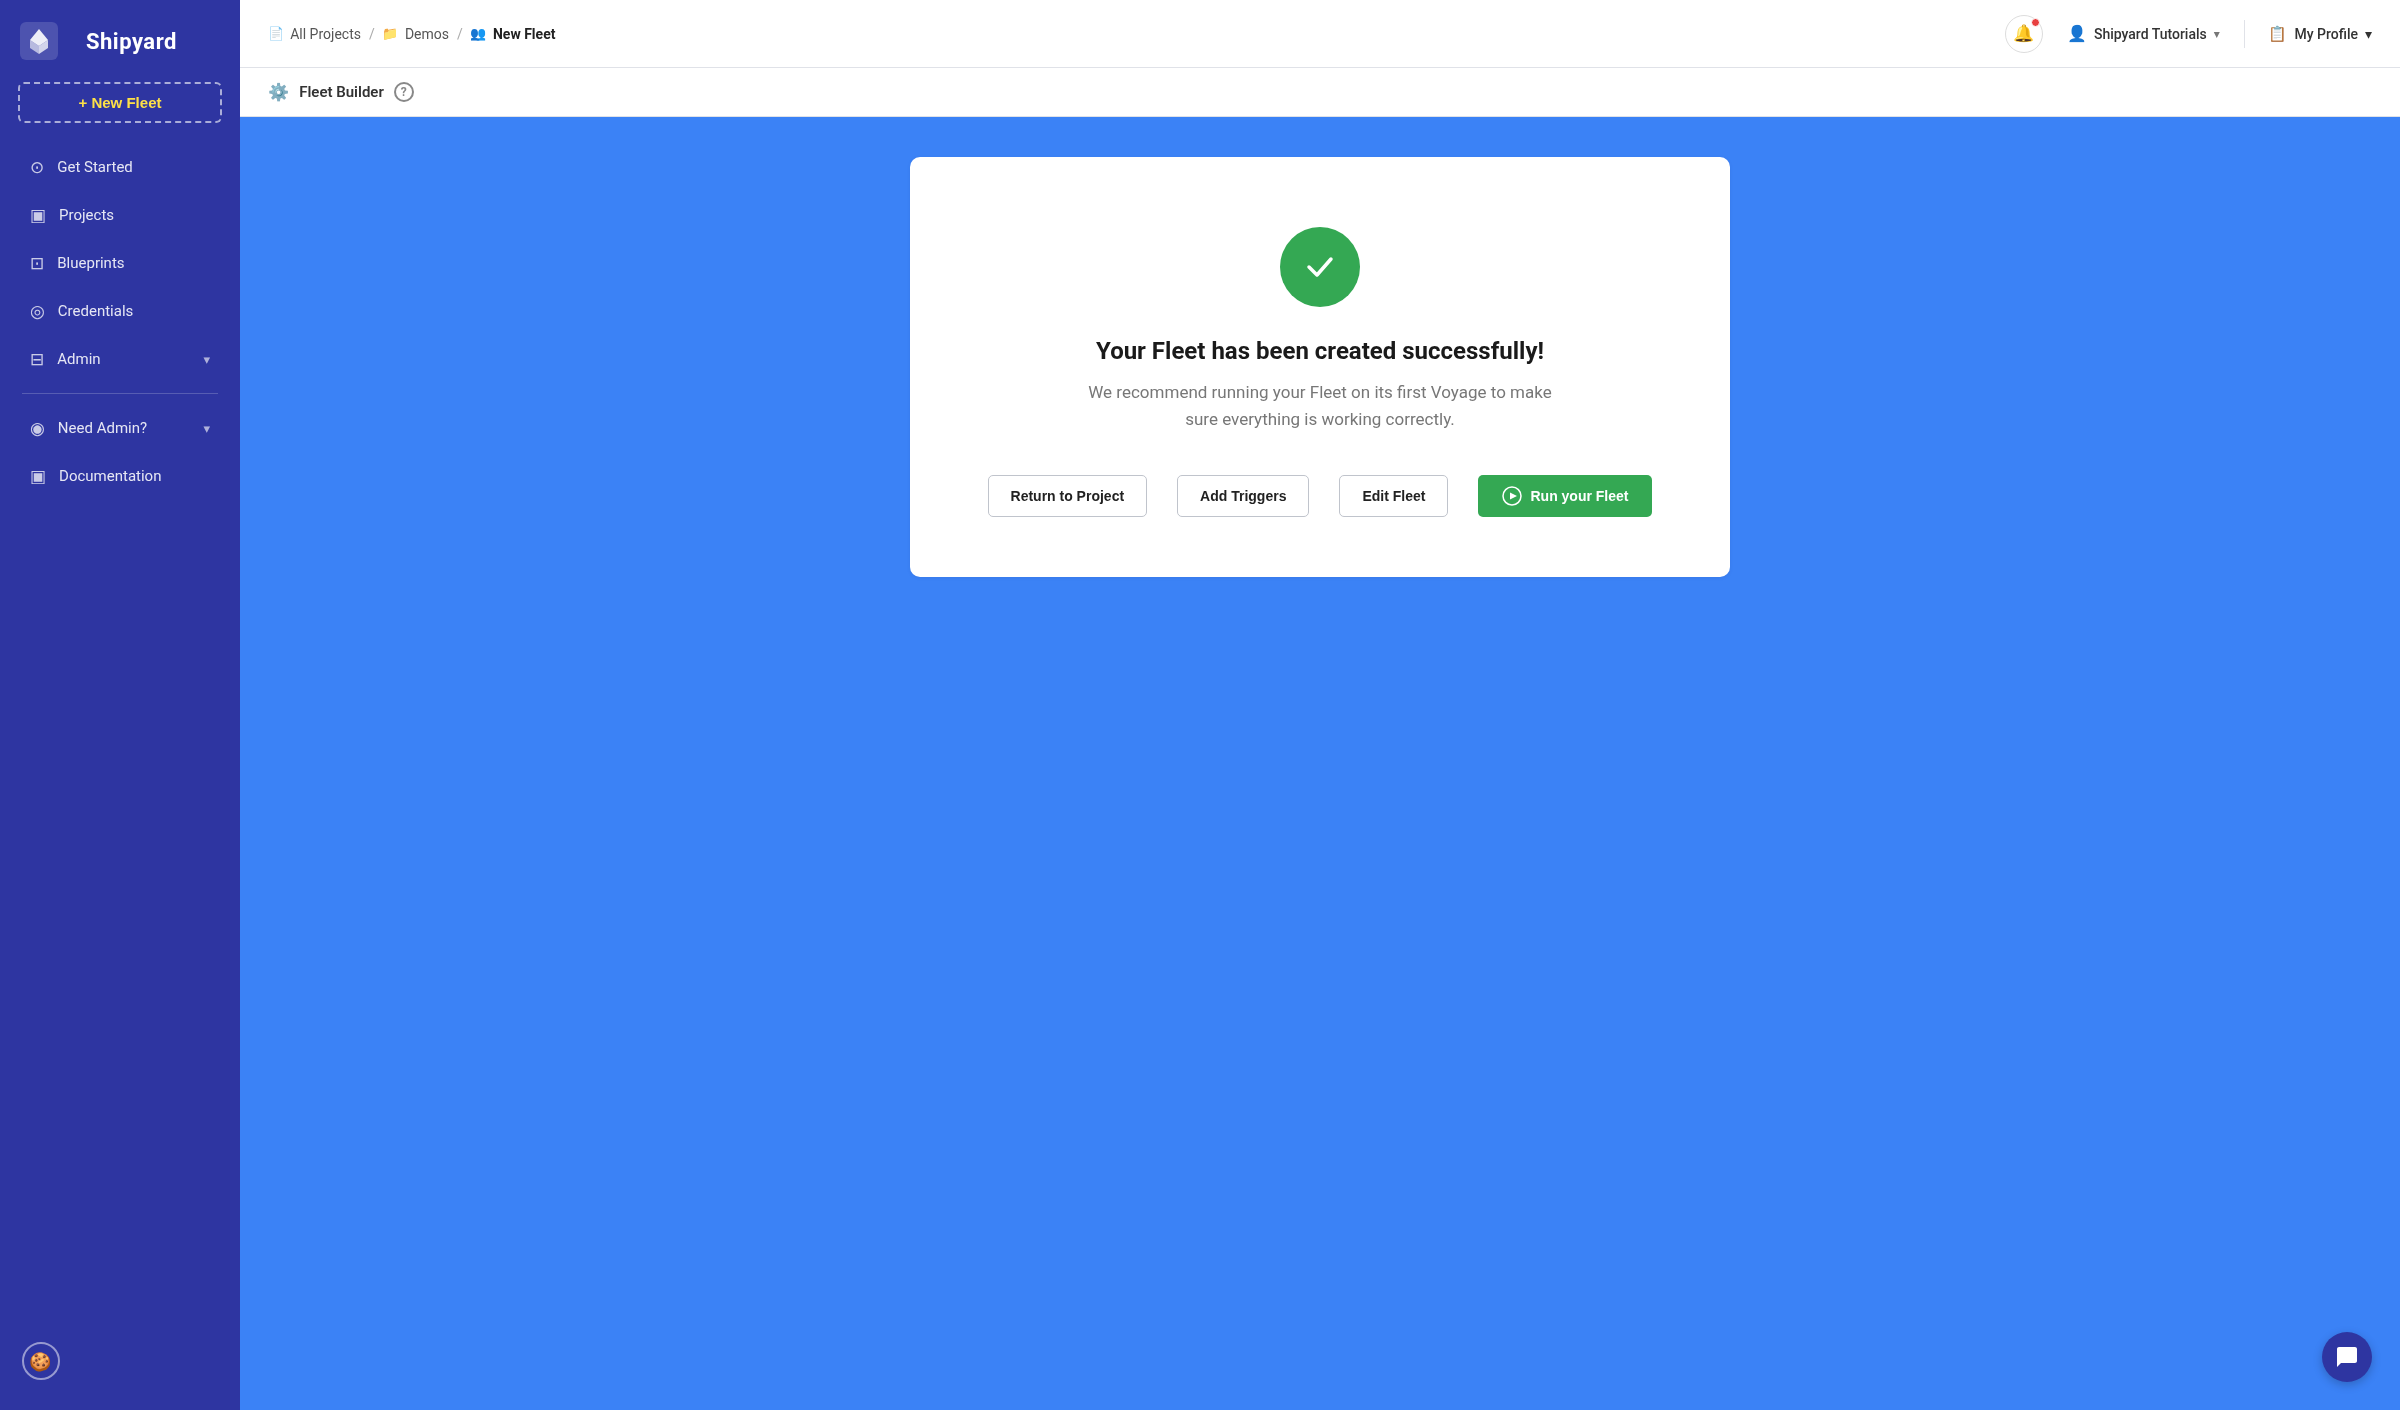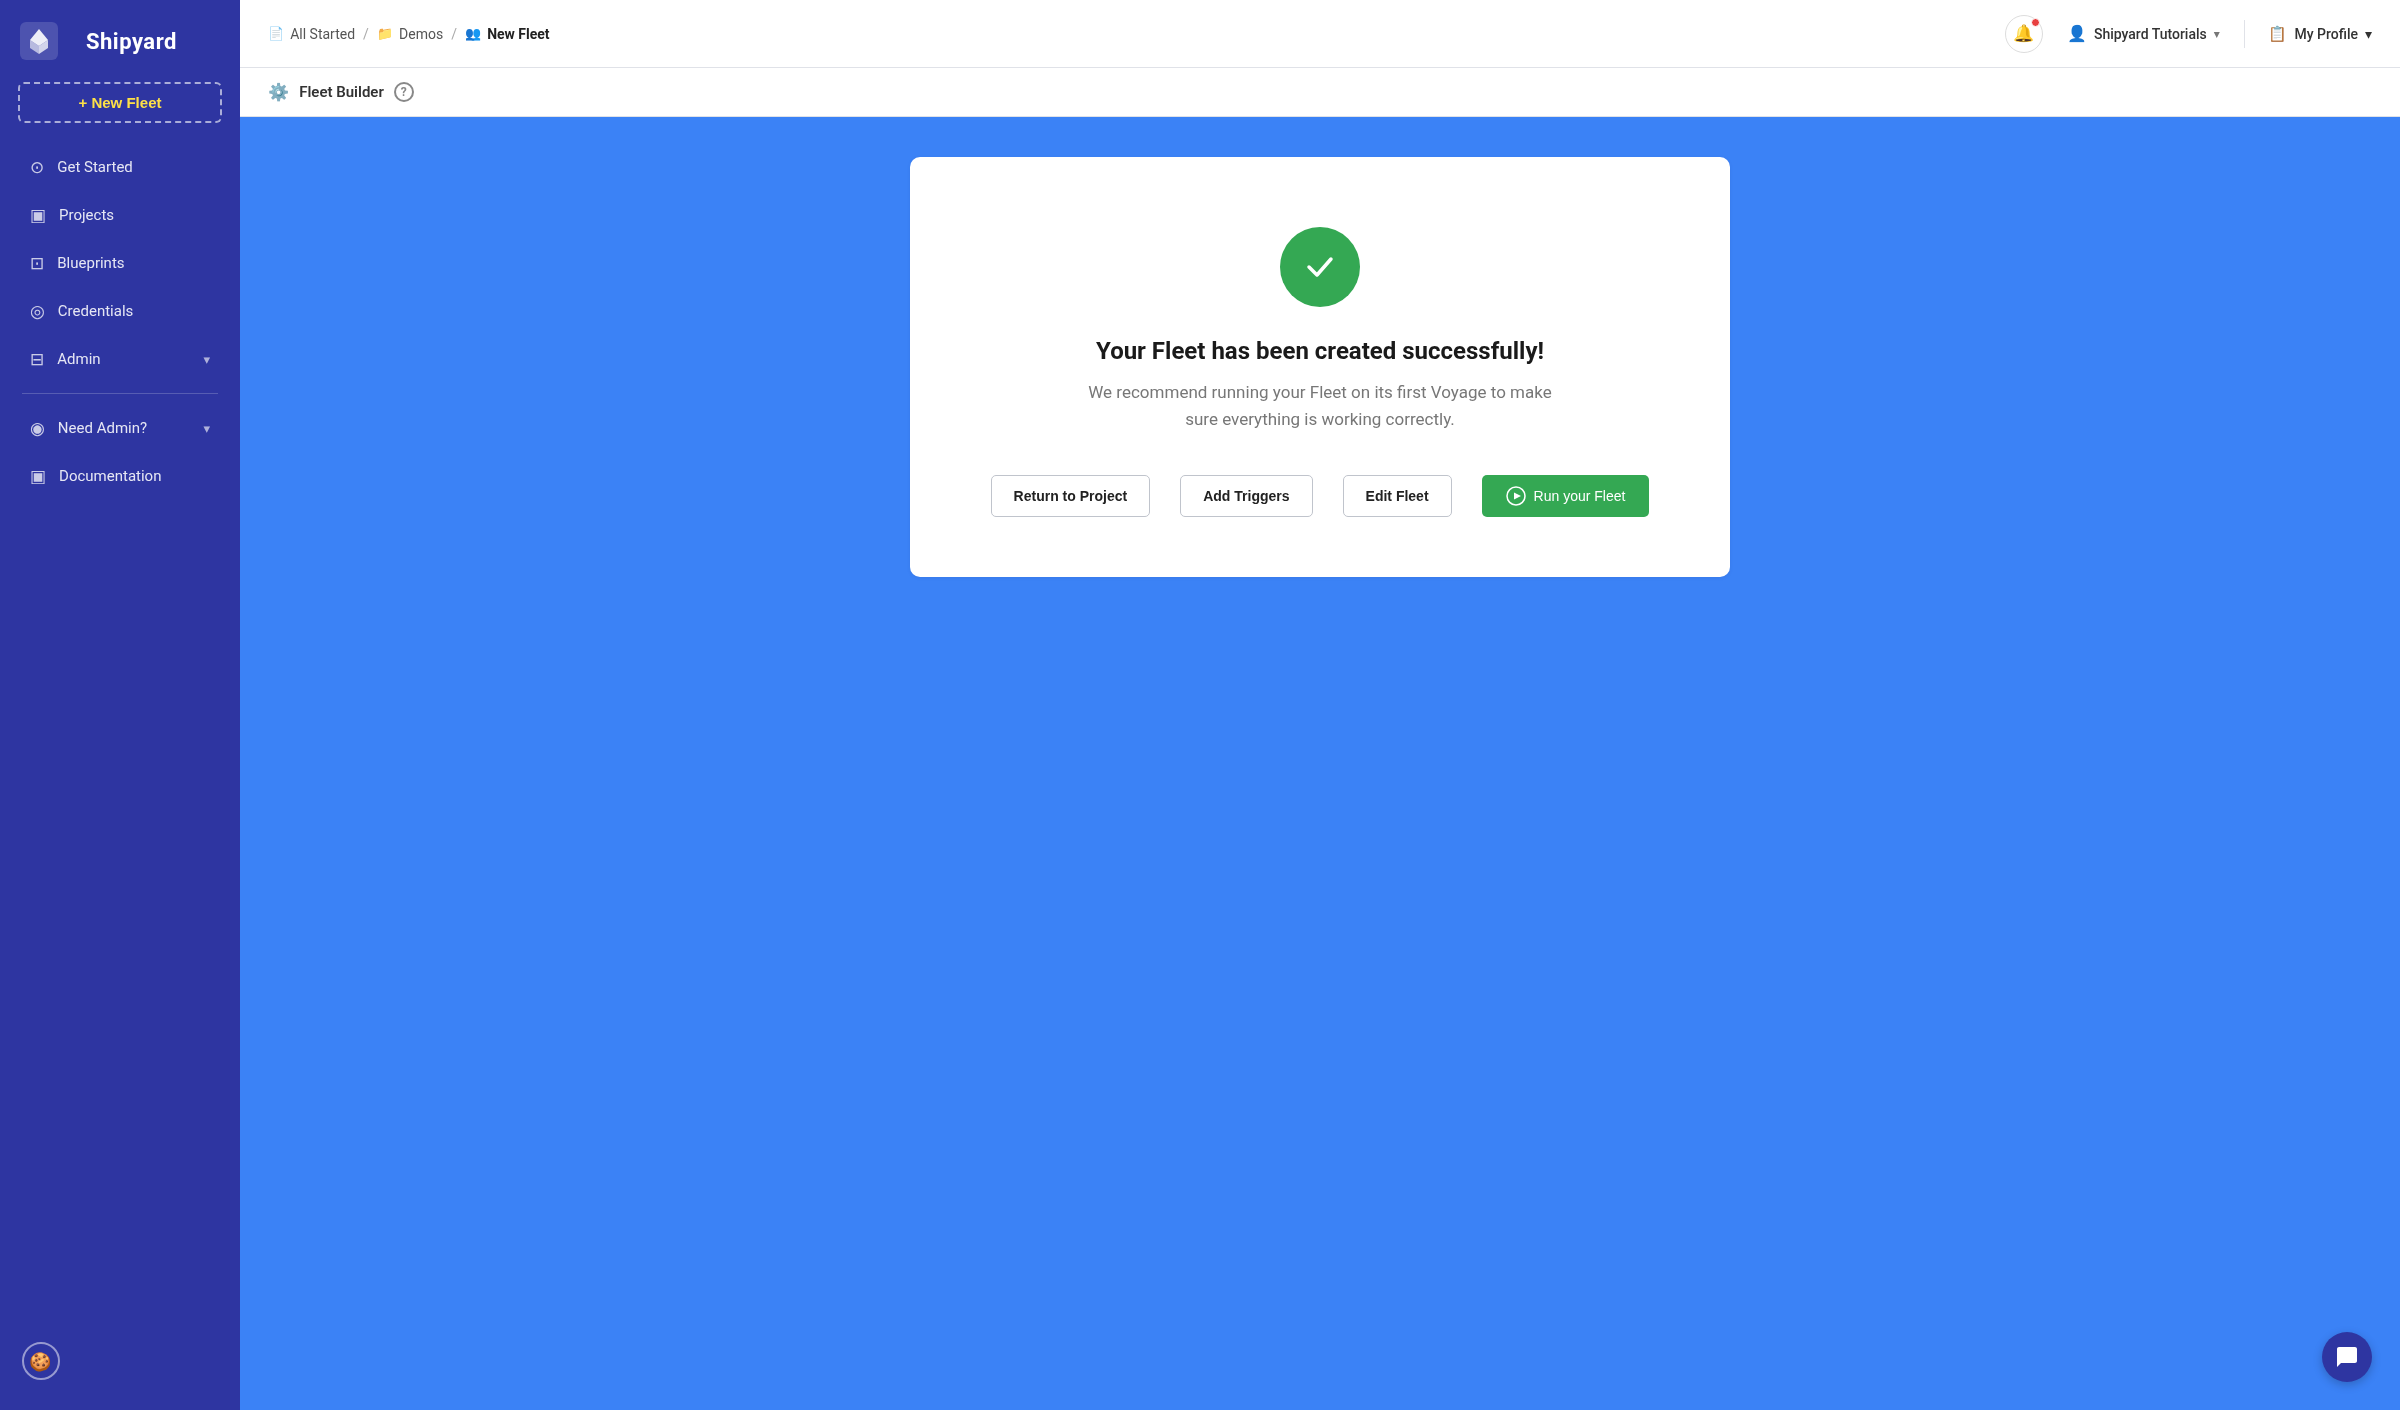--- a/index.html
+++ b/index.html
@@ -273,21 +273,21 @@
       cursor: pointer;
       transition: border-color 0.2s;
     }
 
     .btn-primary {
       padding: 11px 24px;
       border: none;
       border-radius: 5px;
       background: #34a853;
       font-size: 14px;
-      font-weight: 400;
+      font-weight: 700;
       color: #fff;
       cursor: pointer;
       display: flex;
       align-items: center;
       gap: 8px;
       transition: background 0.2s;
     }
     .btn-primary .play-icon {
       width: 20px;
       height: 20px;
@@ -372,21 +372,21 @@
     </div>
   </div>
 </div>
 
 <div id="main">
 
   <div id="header">
     <nav class="breadcrumb">
       <span class="bc-item">
         <span class="bc-icon">📄</span>
-        <span>All Started</span>
+        <span>All Projects</span>
       </span>
       <span class="bc-sep">/</span>
       <span class="bc-item">
         <span class="bc-icon">📁</span>
         <span>Demos</span>
       </span>
       <span class="bc-sep">/</span>
       <span class="bc-item active">
         <span class="bc-icon">👥</span>
         <span>New Fleet</span>

